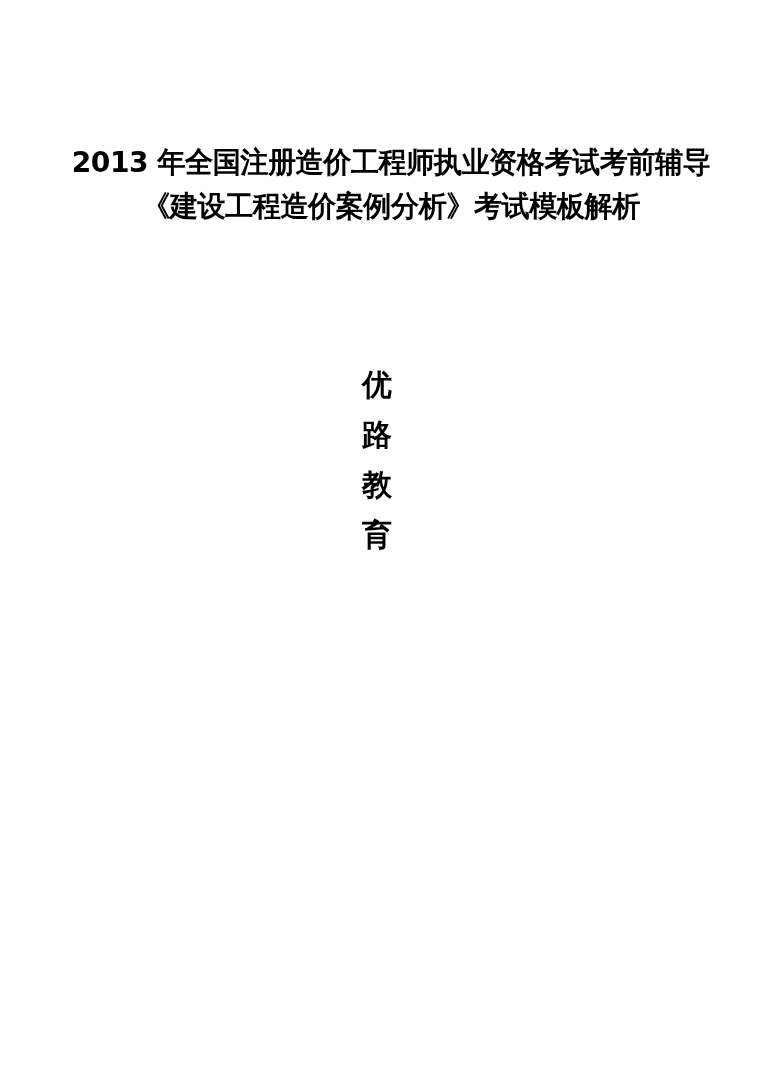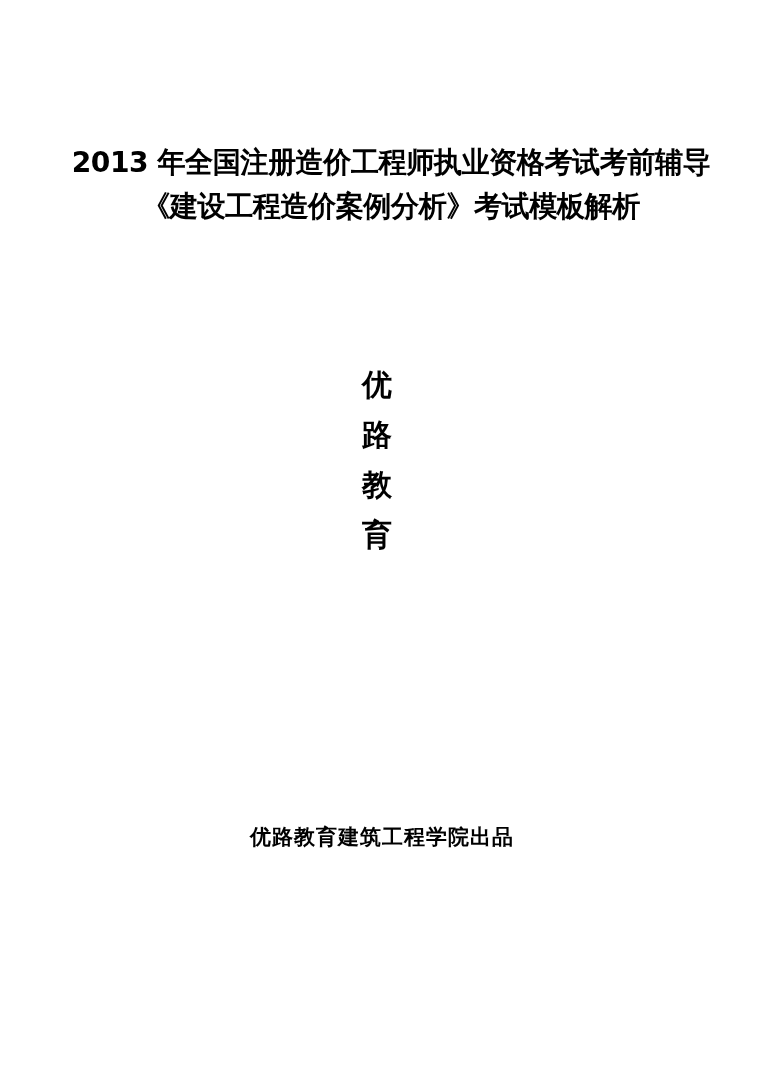--- a/index.html
+++ b/index.html
@@ -89,15 +89,14 @@
     <div class="title-line title-line-2">《建设工程造价案例分析》考试模板解析</div>
   </div>
 
   <div class="brand-vertical">
     <span class="brand-char">优</span>
     <span class="brand-char">路</span>
     <span class="brand-char">教</span>
     <span class="brand-char">育</span>
   </div>
 
-  <div class="producer">优路教育建筑工程学院出品</div>
 
 </div>
 
 </body></html>

